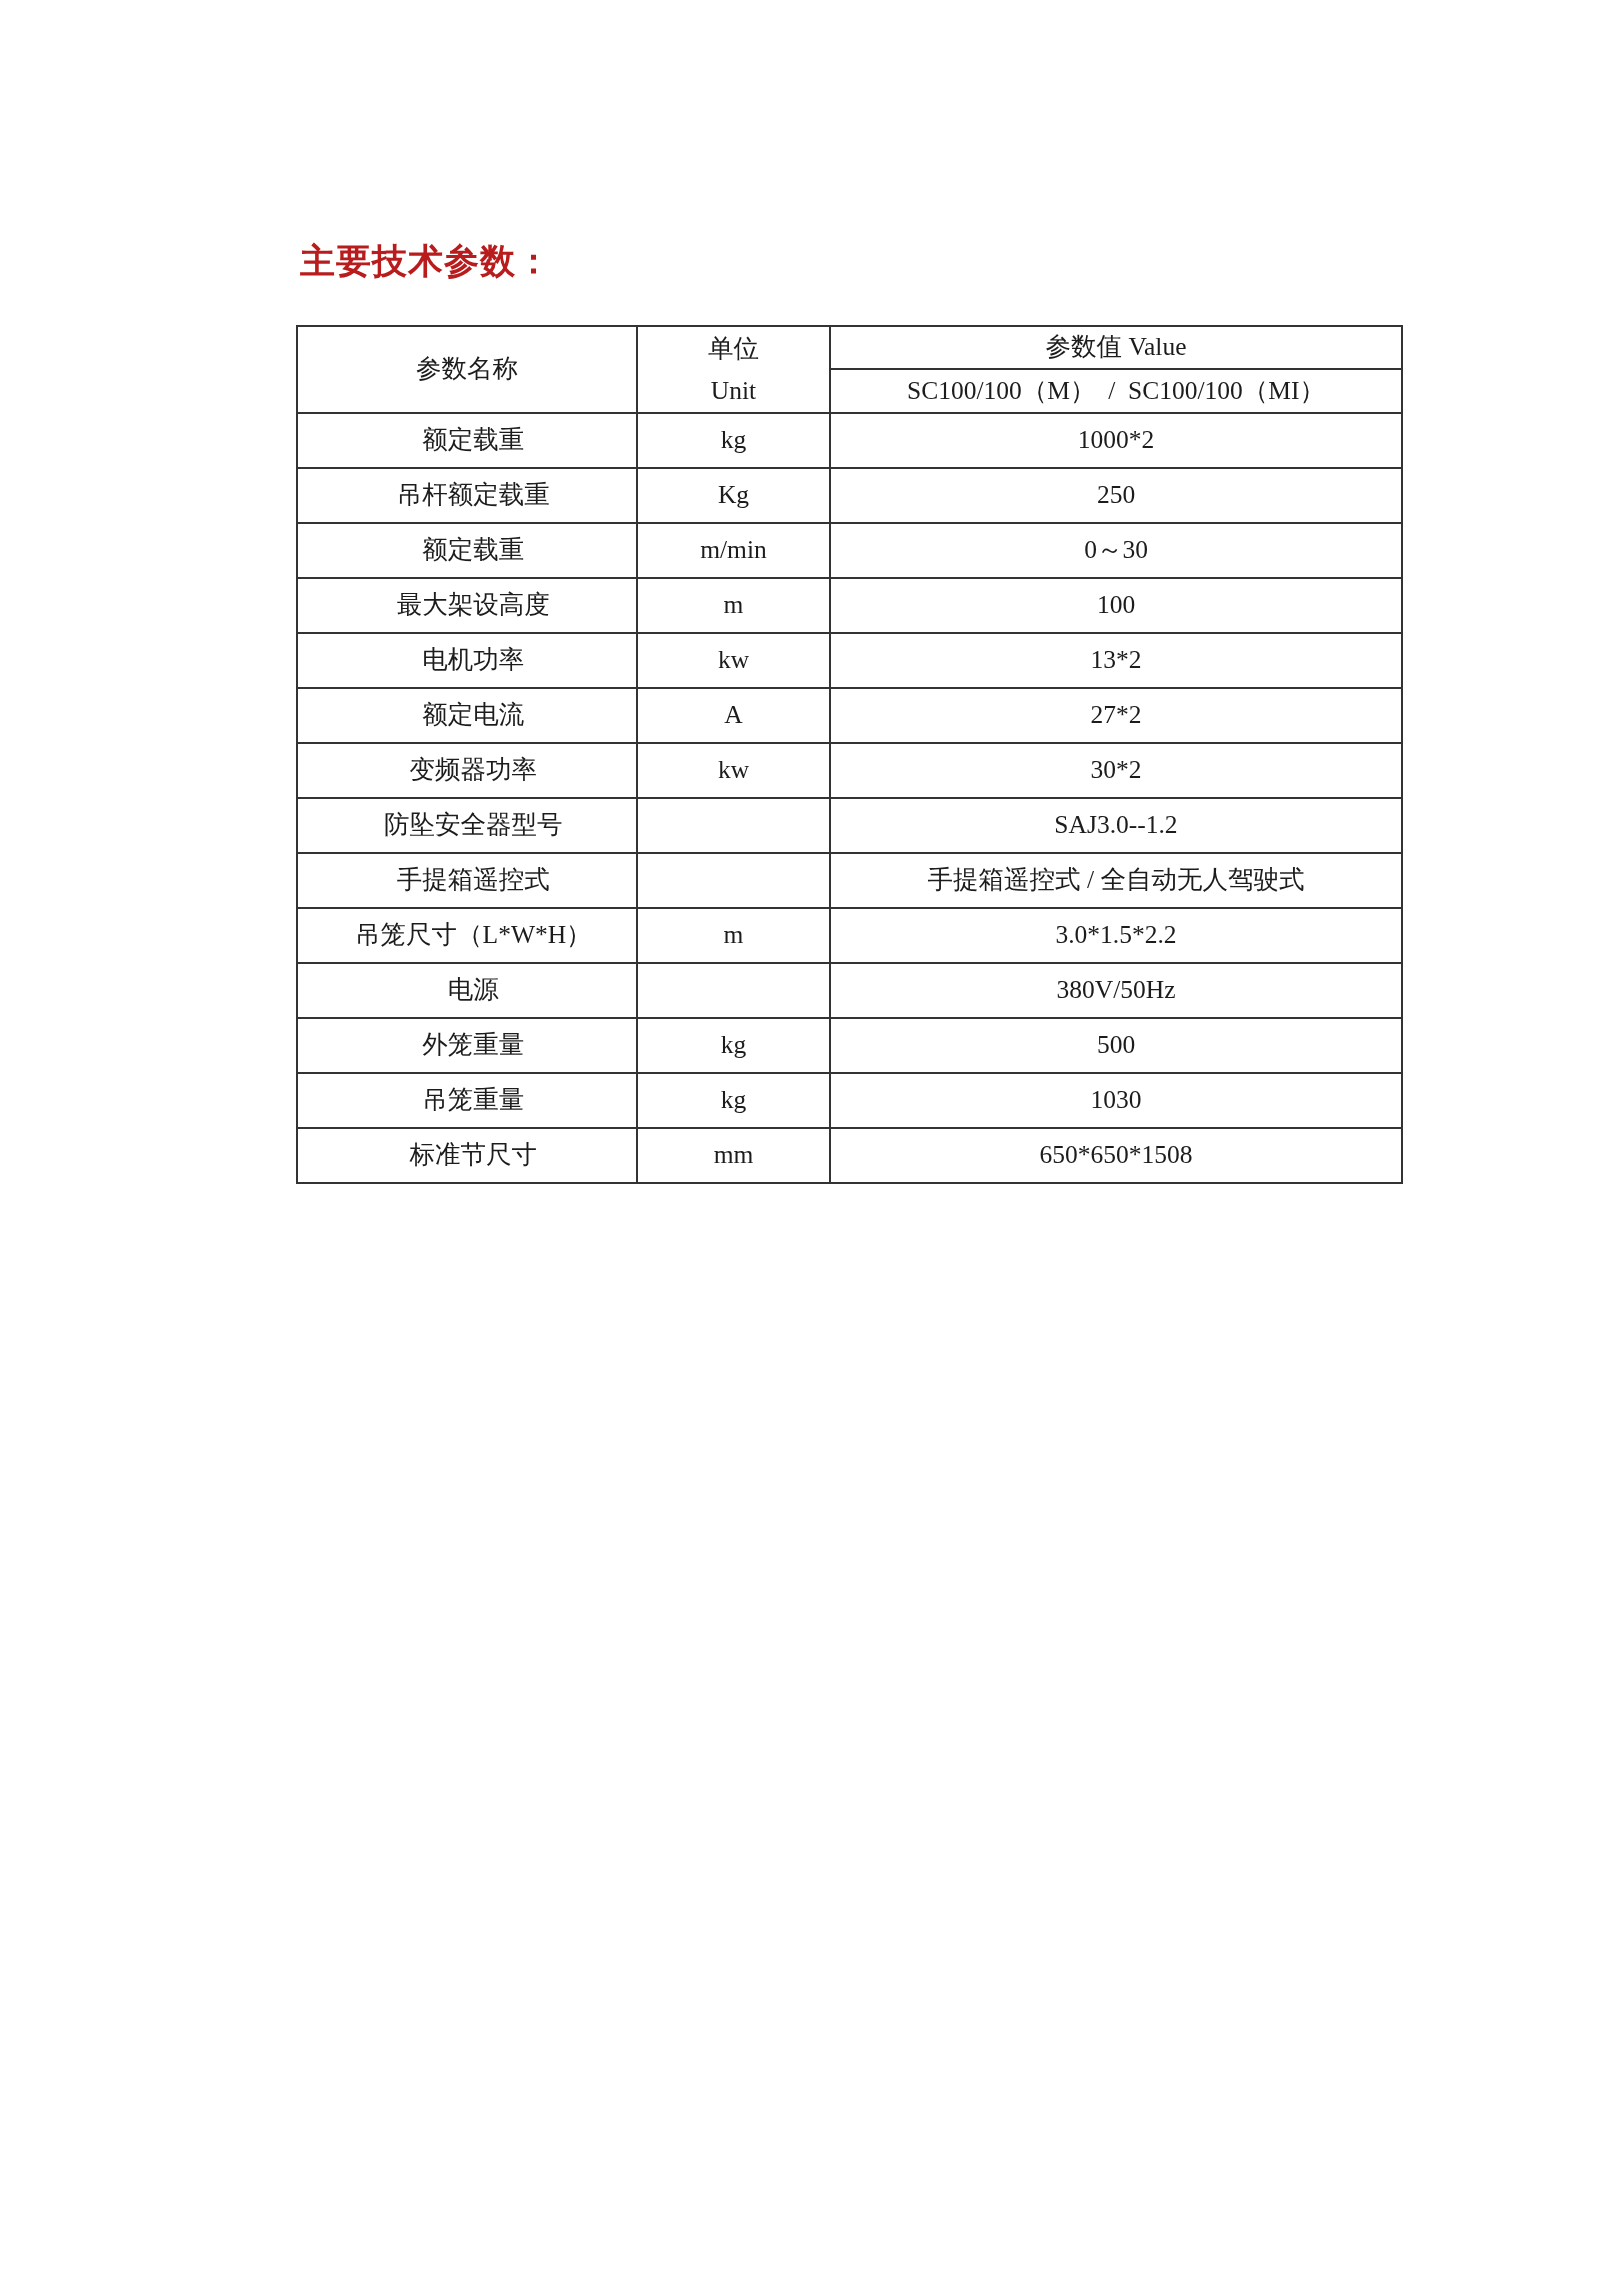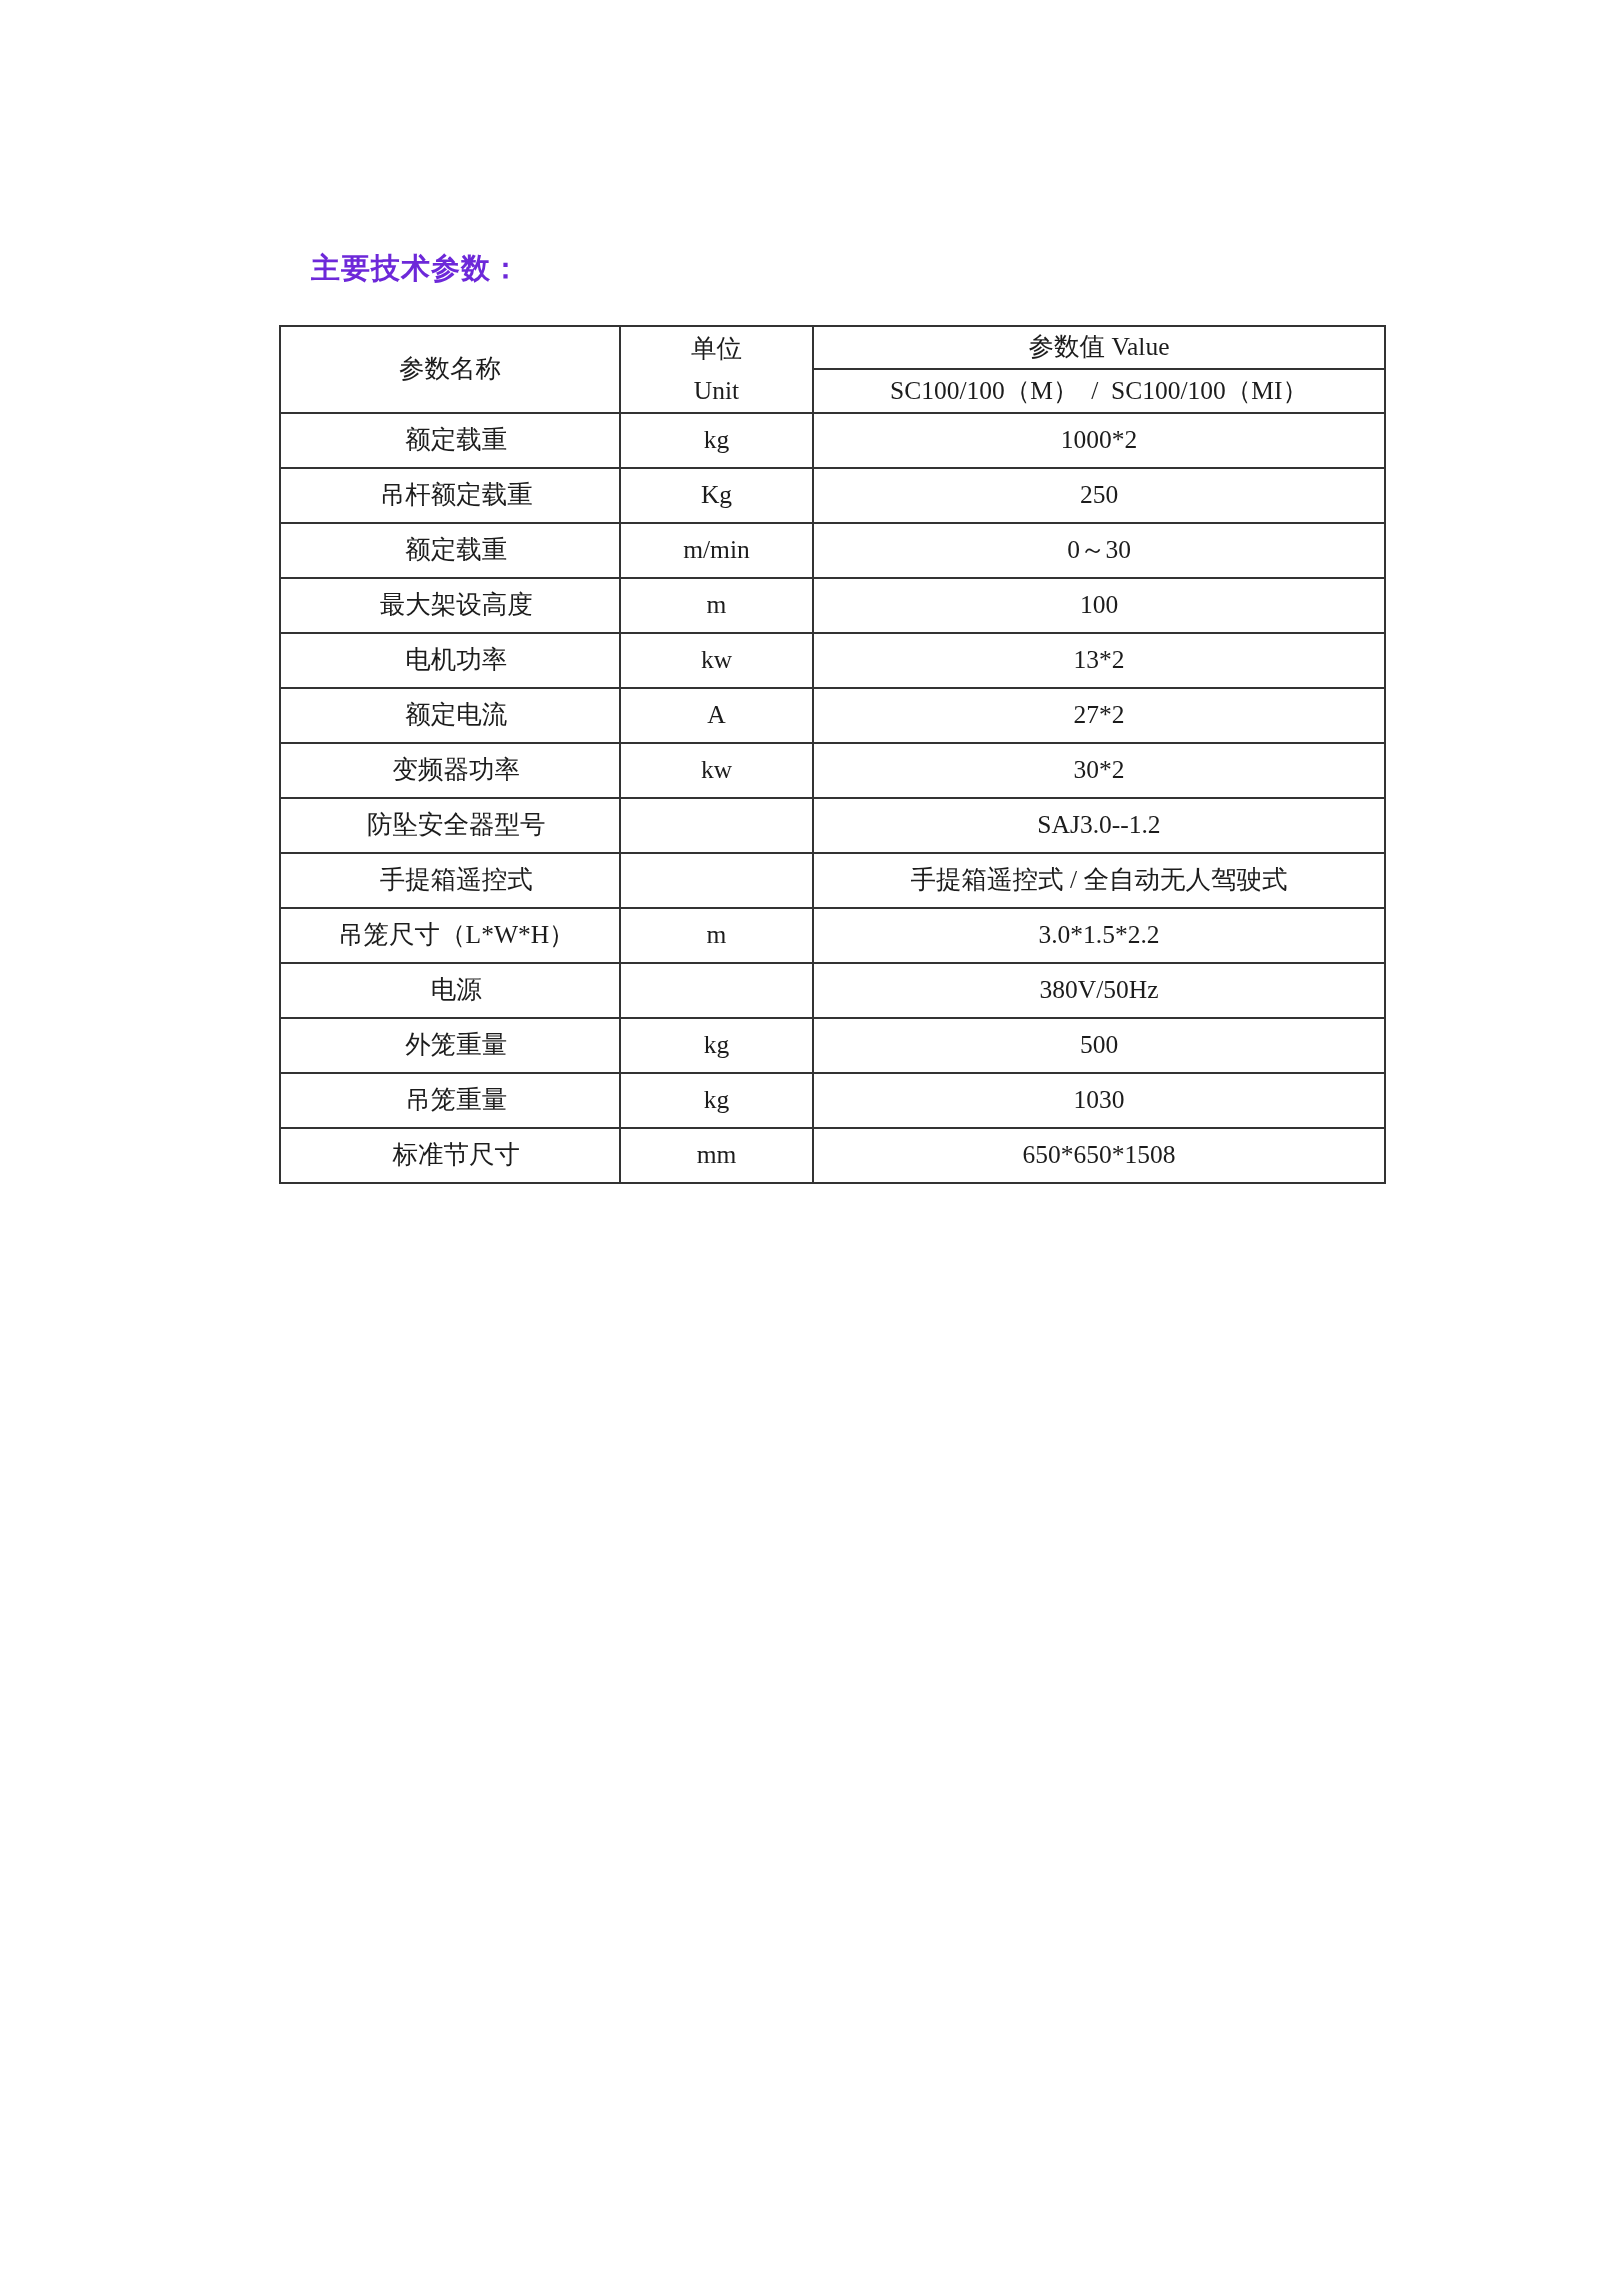--- a/index.html
+++ b/index.html
@@ -12,30 +12,30 @@
     position: relative;
     width: 1621px;
     height: 2293px;
     background: #ffffff;
     overflow: hidden;
   }
   .doc-title {
     position: absolute;
     left: 300px;
     top: 238px;
-    margin: 11px;
-    font-size: 29px;
+    margin: 0;
+    font-size: 35px;
     font-weight: 700;
     letter-spacing: 1px;
-    color: #6d28d9;
+    color: #b91c1c;
     white-space: pre;
   }
   table.params {
     position: absolute;
-    left: 279px;
+    left: 296px;
     top: 325px;
     width: 1106px;
     border-collapse: collapse;
     table-layout: fixed;
   }
   table.params td {
     border: 2px solid #333333;
     font-size: 25.5px;
     line-height: 1.2;
     vertical-align: middle;

